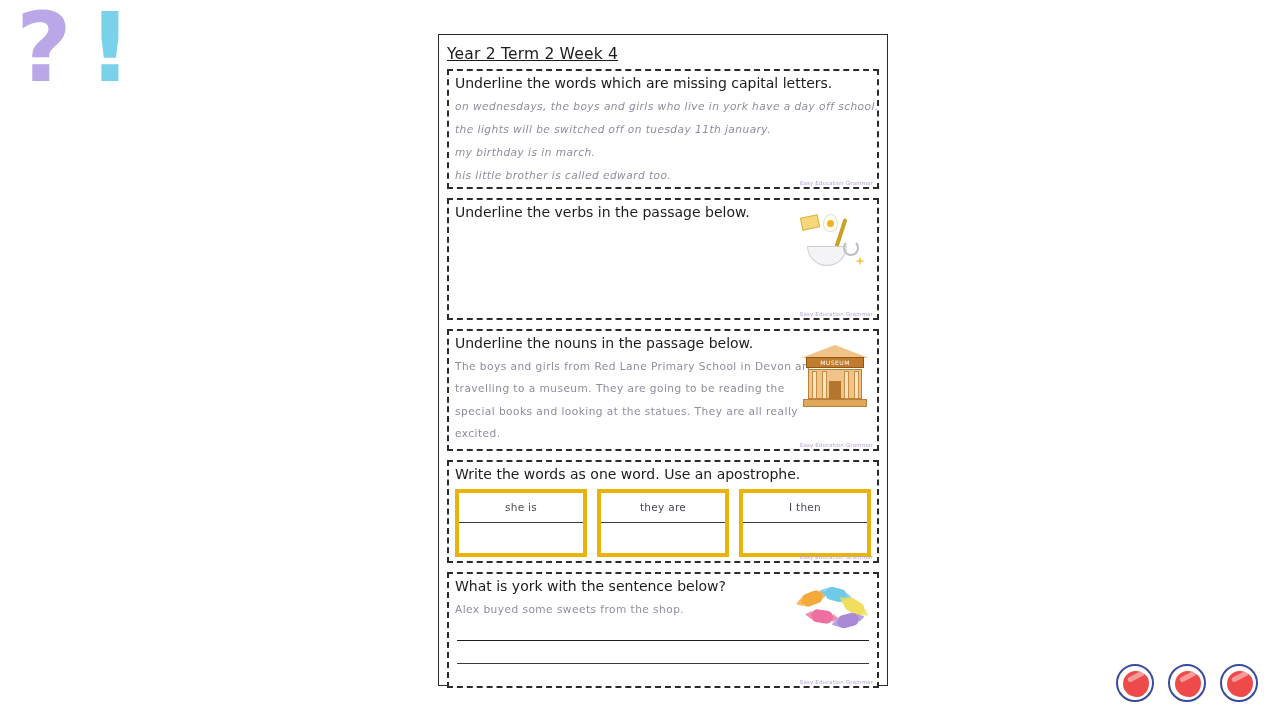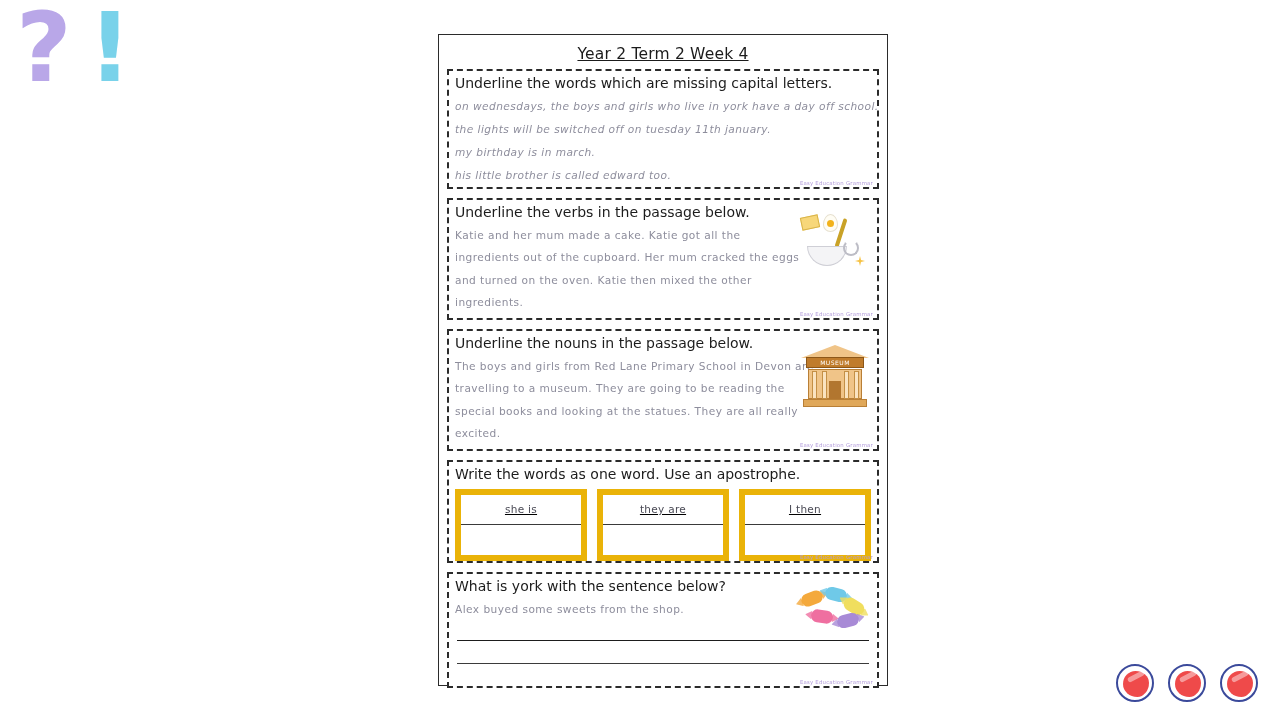--- a/index.html
+++ b/index.html
@@ -77,21 +77,20 @@
   
   .page {
     position: absolute;
     left: 438px; top: 34px;
     width: 450px; height: 652px;
     background: #ffffff;
     border: 1px solid #2b2b2b;
     padding: 6px 8px 8px 8px;
   }
   .page-title {
-    text-align: center;
     font-size: 15.5px;
     color: #1b1b1b;
     text-decoration: underline;
     letter-spacing: .2px;
     font-family: "DejaVu Sans", sans-serif;
     margin: 4px 0 6px 0;
     white-space: nowrap;
   }
 
   .qbox {
@@ -264,22 +263,21 @@
   .sweets .s5 { left: 44px; top: 14px; background: #f0de5e; transform: rotate(32deg); }
 
   
   .word-grid {
     display: flex;
     gap: 10px;
     margin-top: 5px;
   }
   .word-cell {
     flex: 1;
-    border: 6px solid #eab308;
-    text-decoration: underline;
+    border: 4px solid #eab308;
   }
   .word-cell .top {
     height: 30px;
     border-bottom: 1px solid #3a3a3a;
     display: flex; align-items: center; justify-content: center;
     font-size: 10.5px;
     color: #4a4a55;
     font-family: "DejaVu Sans", sans-serif;
     letter-spacing: .3px;
   }
@@ -314,21 +312,20 @@
         <span class="ln">on wednesdays, the boys and girls who live in york have a day off school.</span>
         <span class="ln">the lights will be switched off on tuesday 11th january.</span>
         <span class="ln">my birthday is in march.</span>
         <span class="ln">his little brother is called edward too.</span>
       </div>
       <div class="credit">Easy Education Grammar</div>
     </div>
 
     <div class="qbox box2">
       <div class="q-prompt">Underline the verbs in the passage below.</div>
-      <div class="passage">Katie and her mum made a cake. Katie got all the ingredients out of the cupboard. Her mum cracked the eggs and turned on the oven. Katie then mixed the other ingredients.</div>
       <div class="art bake">
         <div class="butter"></div>
         <div class="egg"></div>
         <div class="yolk"></div>
         <div class="whisk"></div>
         <div class="bowl"></div>
         <div class="whisk-head"></div>
         <div class="spark"></div>
       </div>
       <div class="credit">Easy Education Grammar</div>

